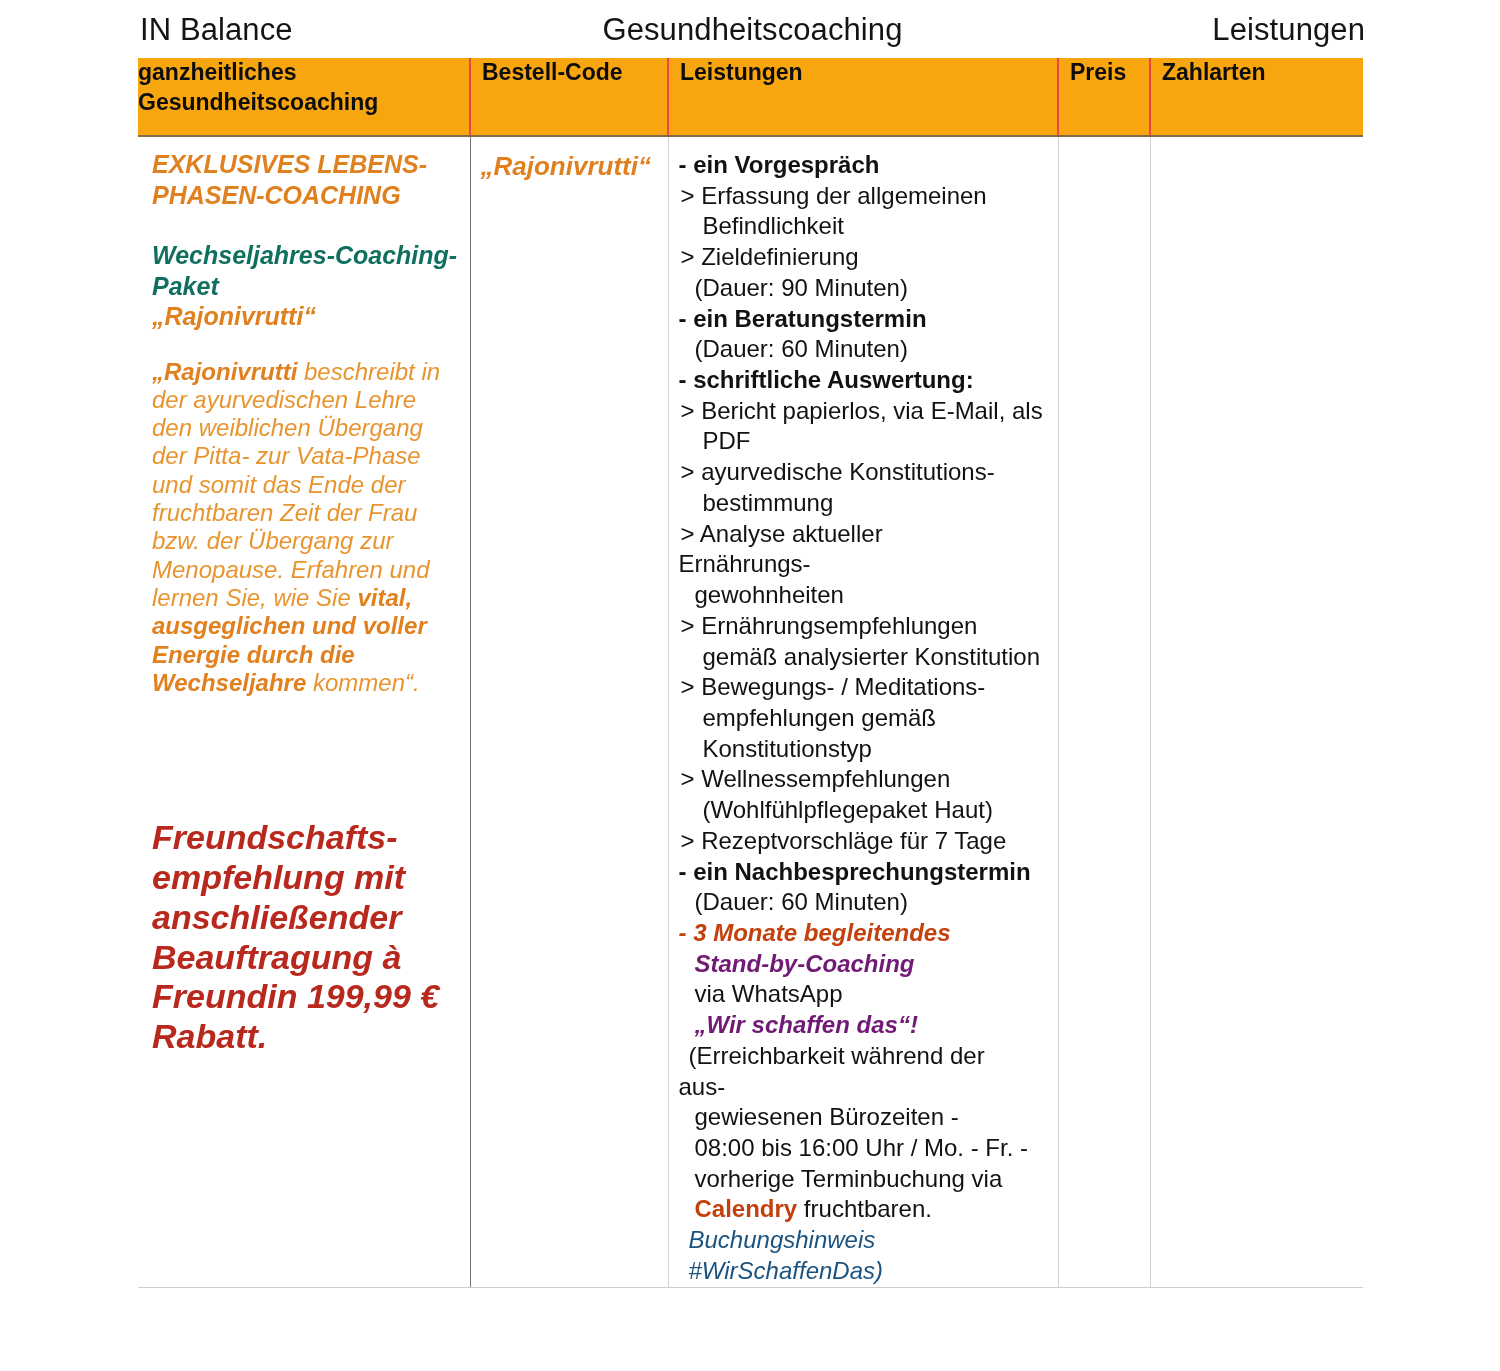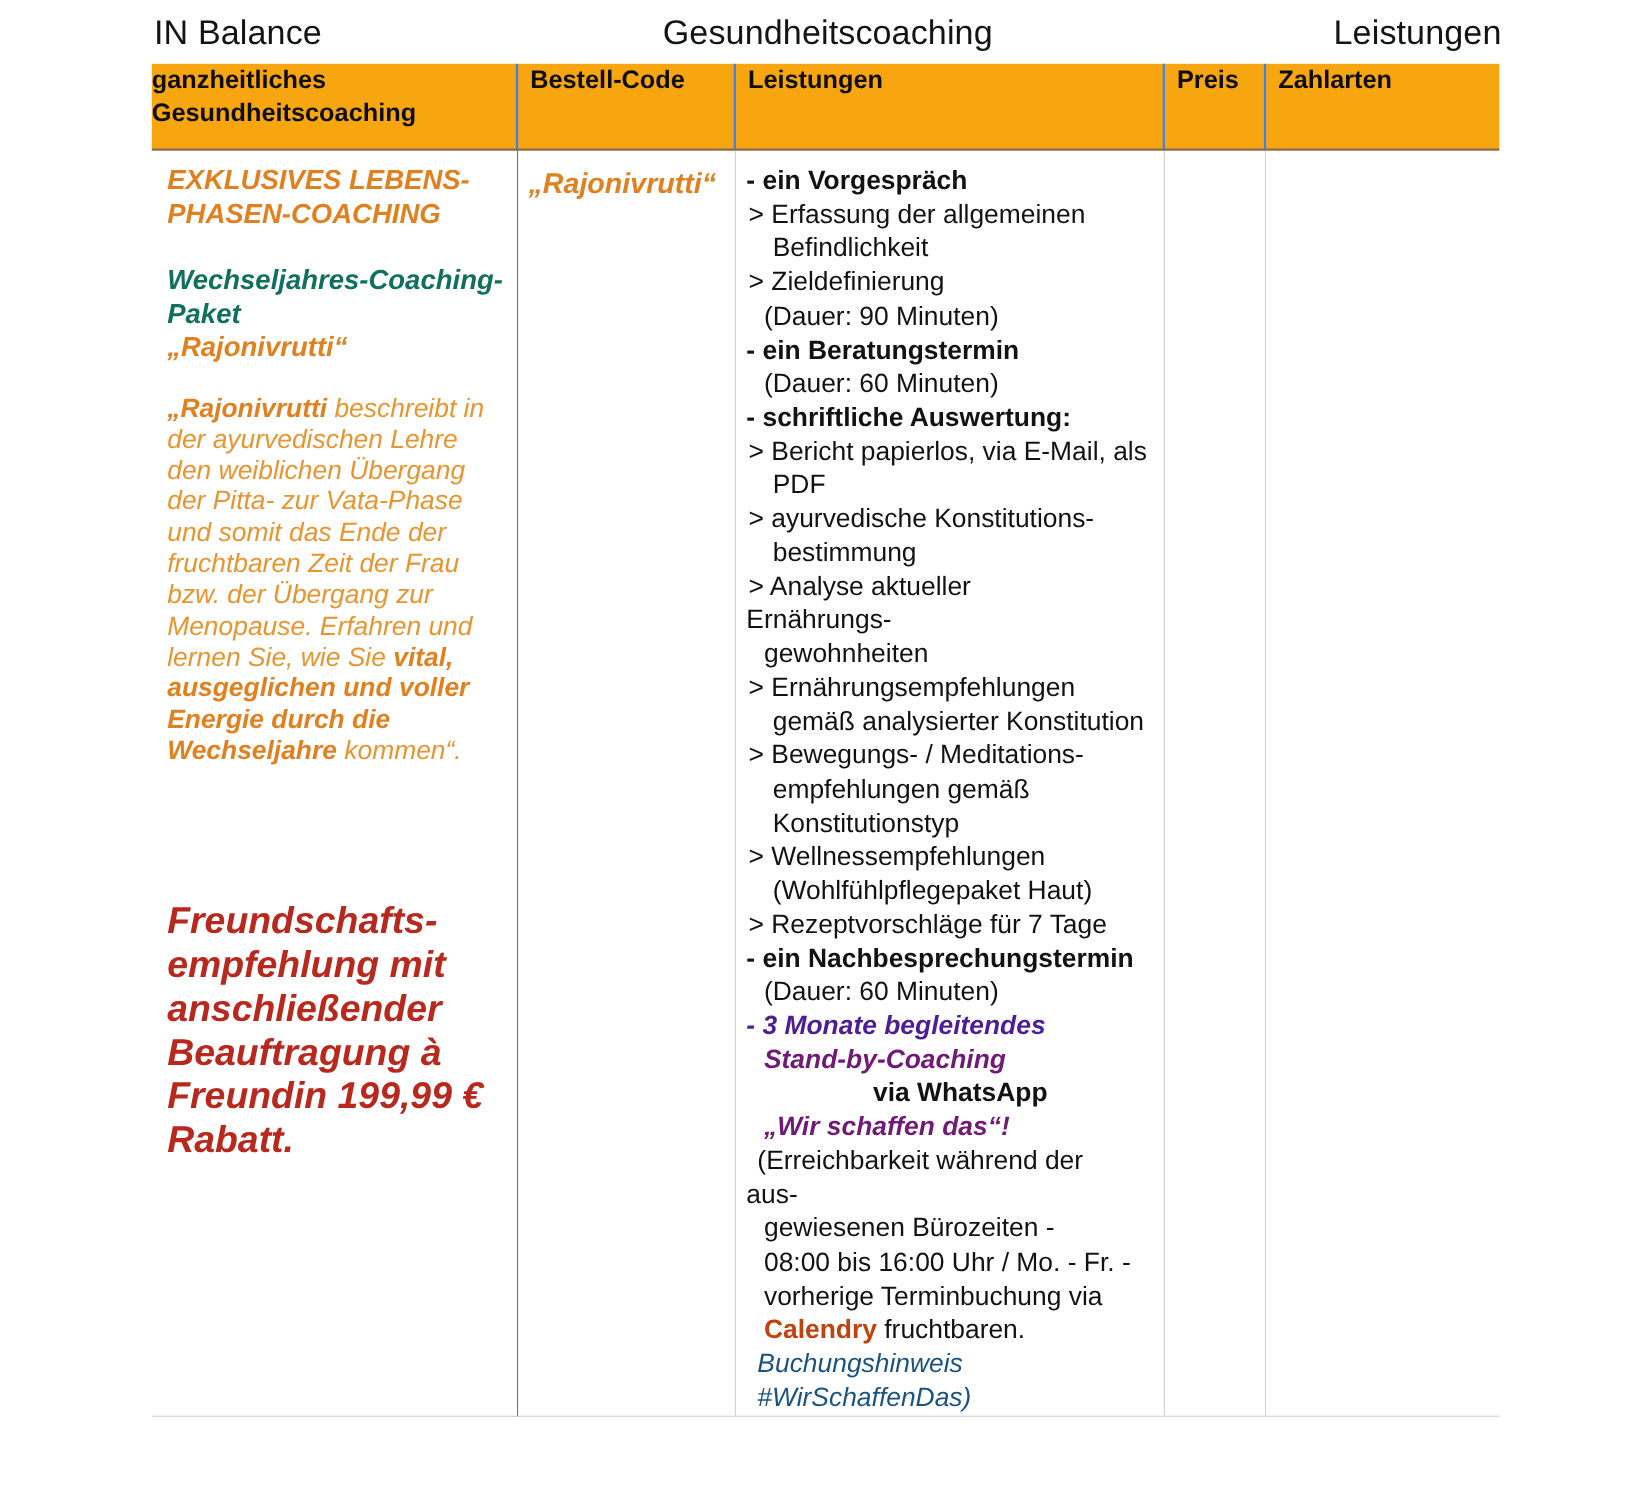--- a/index.html
+++ b/index.html
@@ -43,21 +43,21 @@
   thead th {
     background: #f8a60f;
     height: 78px;
     text-align: left;
     vertical-align: top;
     padding: 13px 0 0 14px;
     font-size: 23px;
     font-weight: bold;
     color: #0d0d0d;
     line-height: 1.3;
-    border-right: 2px solid #3b82f6;
+    border-right: 2px solid #ef4444;
     border-bottom: 2px solid #8a6a46;
   }
   thead th.last { border-right: none; }
   thead th.tight { padding-left: 11px; }
 
   tbody td {
     border-right: 1px solid #d2d2d2;
     border-bottom: 1px solid #cfcfcf;
     background: #ffffff;
   }
@@ -121,22 +121,22 @@
     line-height: 1.28;
     color: #121212;
     margin: 0;
     padding-top: 1px;
   }
   .srv .hd   { font-weight: bold; display: block; }
   .srv .sub  { display: block; padding-left: 24px; text-indent: -22px; }
   .srv .plain{ display: block; padding-left: 16px; }
   .srv .flush{ display: block; padding-left: 0px; }
   .srv .or-i { color: #701a75; font-weight: bold; font-style: italic; display: block; padding-left: 16px; }
-  .srv .or-h { color: #4c1d95; font-weight: bold; font-style: italic; display: block; padding-left: 18px; text-indent: -18px; }
-  .srv .bk-b { font-weight: bold; display: block; padding-left: 16px; text-align: center; }
+  .srv .or-h { color: #c2410c; font-weight: bold; font-style: italic; display: block; padding-left: 18px; text-indent: -18px; }
+  .srv .bk-b { font-weight: normal; display: block; padding-left: 16px; }
   .srv .blue { color: #c2410c; font-weight: bold; }
   .srv .blue-i { color: #1a5380; font-style: italic; display: block; padding-left: 10px; }
   .srv .note { display: block; padding-left: 10px; }
 </style>
 </head>
 <body>
 
 <div class="titlebar">
   <div class="t-left">
     <span>IN Balance</span>

